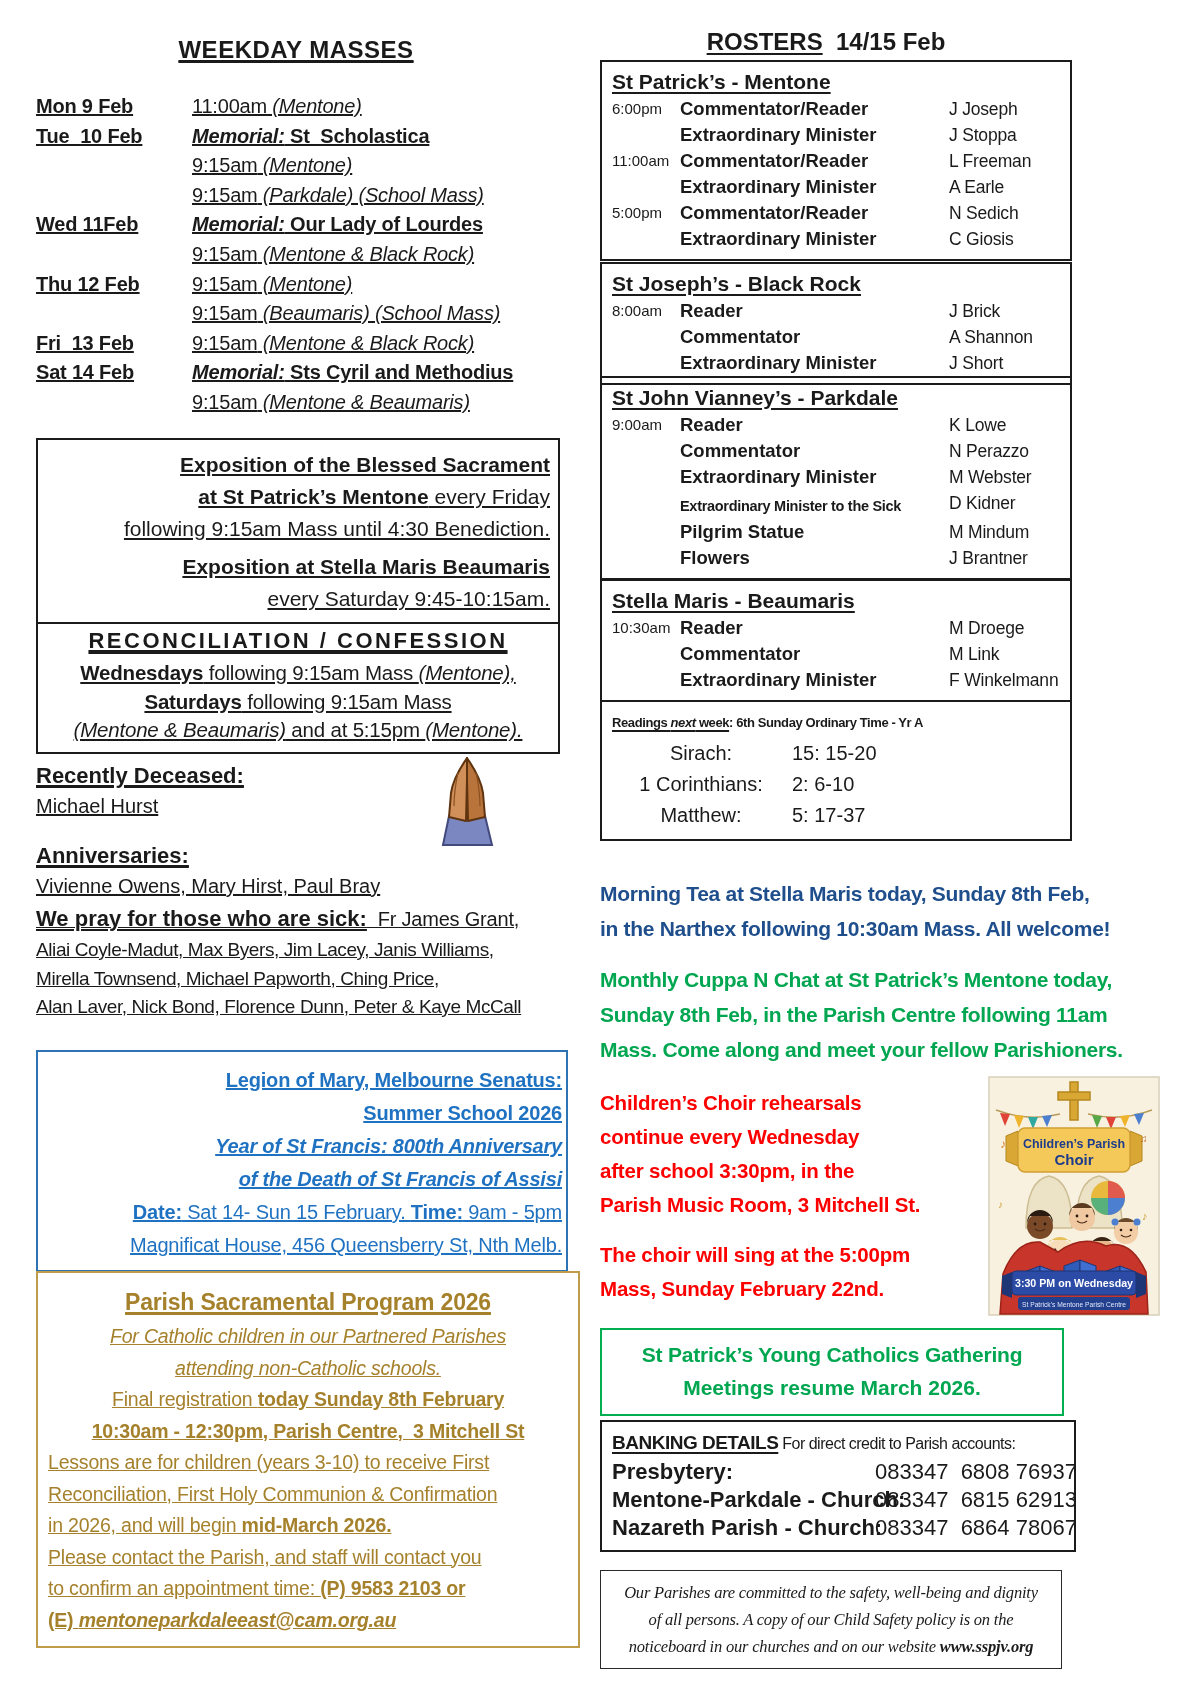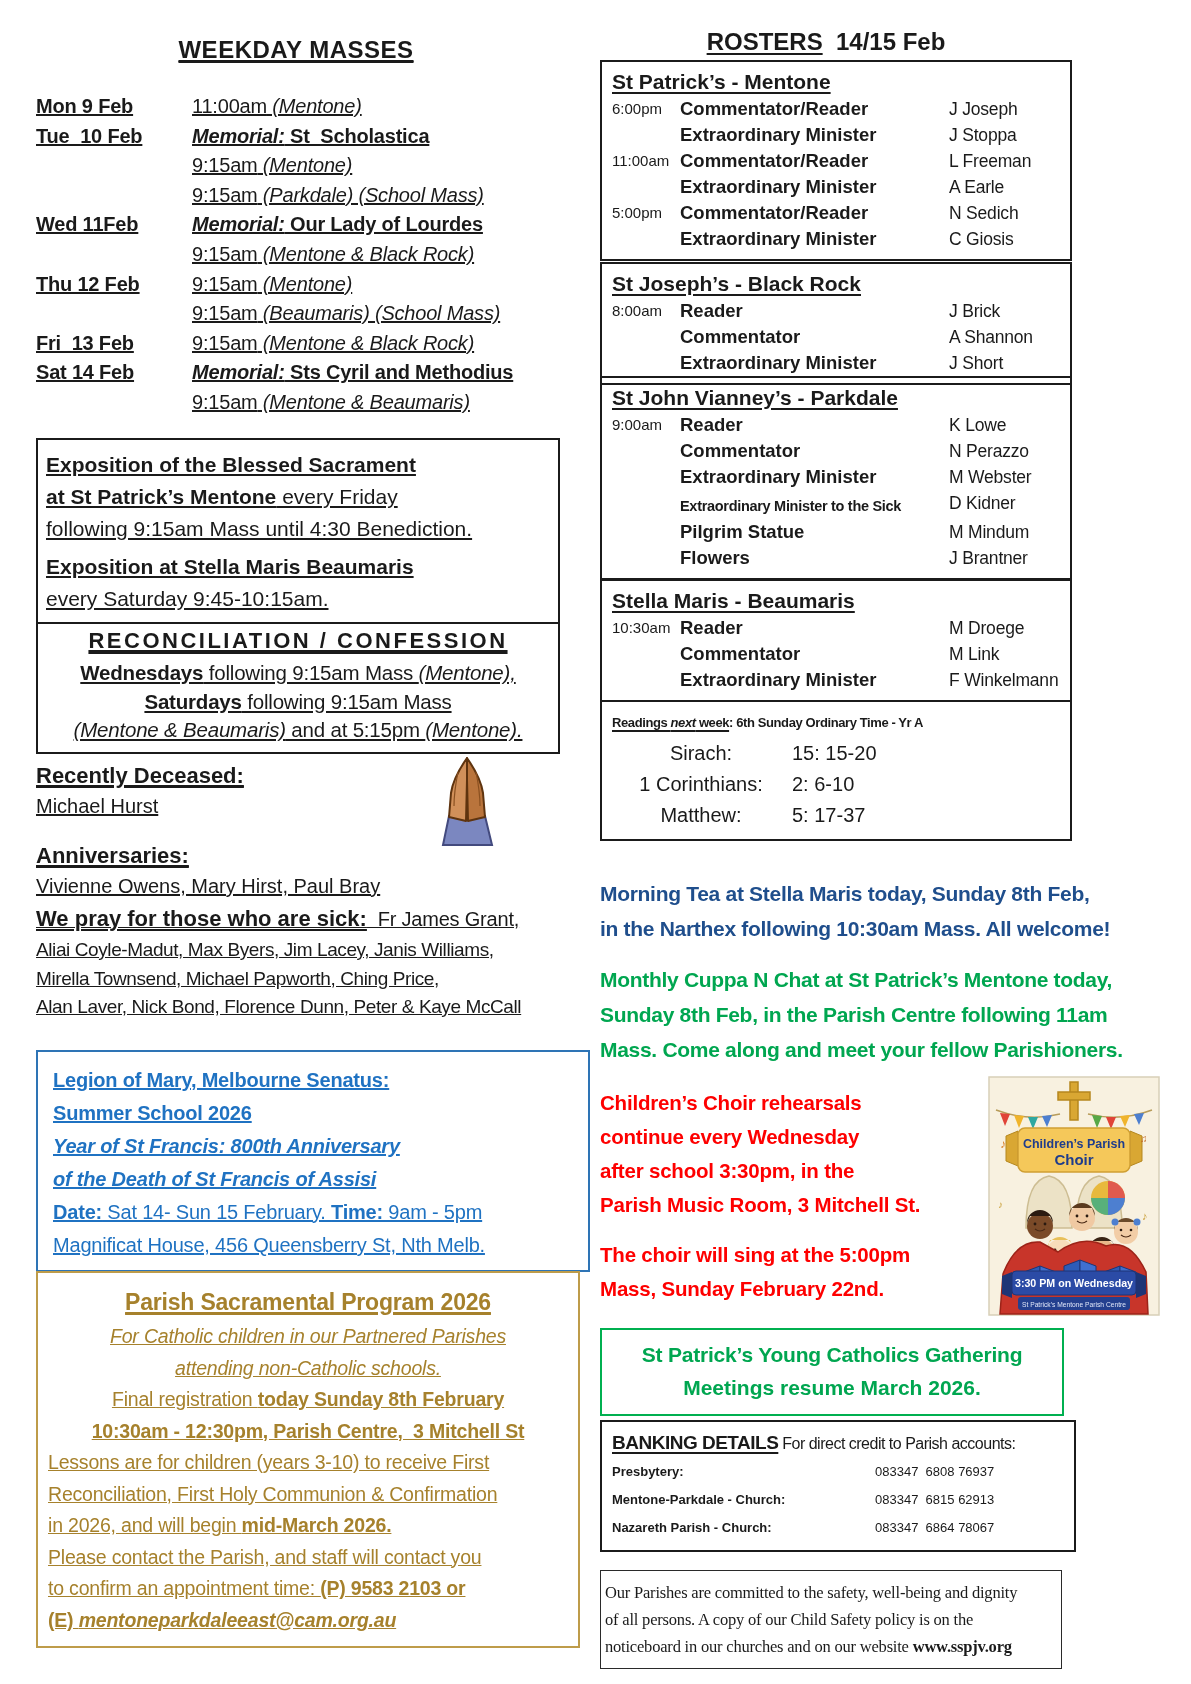--- a/index.html
+++ b/index.html
@@ -18,33 +18,33 @@
 
   
   .masses-title{font-size:24px;font-weight:700;letter-spacing:.5px;}
   .mass-row{display:flex;font-size:20px;letter-spacing:-0.2px;line-height:29.6px;}
   .mass-day{flex:none;width:156px;font-weight:700;}
   .mass-detail{flex:1;}
   .m-label{font-weight:700;font-style:italic;}
   .m-text{font-weight:700;}
   .m-loc{font-style:italic;}
 
-  .expo-sec{padding:9px 8px 7px;text-align:left;font-size:21px;line-height:32px;border-bottom:2px solid #1b1b1b;}
+  .expo-sec{padding:9px 8px 7px;text-align:right;font-size:21px;line-height:32px;border-bottom:2px solid #1b1b1b;}
   .expo-gap{margin-top:6px;}
   .recon-sec{padding:2px 0 7px;text-align:center;font-size:20.5px;letter-spacing:-0.2px;line-height:28.5px;}
   .recon-title{font-size:22px;font-weight:700;letter-spacing:2.5px;line-height:30px;margin-bottom:3px;}
   .recon-title span{text-decoration:underline;text-decoration-thickness:2px;text-underline-offset:4px;}
 
   .sect-heading{font-weight:700;font-size:22px;line-height:31px;}
   .plain-line{font-size:20px;line-height:31px;}
   .sick-line{font-size:19px;letter-spacing:-0.4px;line-height:28.5px;}
   .sick-first{font-size:20px;letter-spacing:-0.2px;}
 
   .legion-box{border:2.5px solid var(--blue_border,#2E74B5);color:var(--accent_blue,#1F72C2);
-    text-align:left;font-size:20px;letter-spacing:-0.2px;line-height:33px;padding:12px 15px 8px;font-weight:700;}
+    text-align:right;font-size:20px;letter-spacing:-0.2px;line-height:33px;padding:12px 4px 8px;font-weight:700;}
   .legion-box .reg{font-weight:400;}
 
   .gold-box{border:2.5px solid var(--gold_border,#BE9C4A);color:var(--gold,#A6812C);
     font-size:19.5px;letter-spacing:-0.2px;line-height:31.5px;padding:12px 10px 10px;}
   .gold-title{font-size:23px;font-weight:700;line-height:34px;margin-bottom:2px;}
 
   .hands-svg{position:absolute;left:434px;top:754px;width:66px;height:96px;}
 
   
   .ros-title{font-size:24px;font-weight:700;}
@@ -69,25 +69,25 @@
   .choir-wrap{position:relative;}
   .choir-svg{position:absolute;left:988px;top:1076px;width:172px;height:240px;}
 
   .green-box{border:2.5px solid var(--green_border,#00B050);padding:8px 4px 10px;color:var(--green,#00A650);}
   .green-title{font-size:21px;font-weight:700;letter-spacing:-0.2px;line-height:34px;}
   .green-sub{font-size:21px;font-weight:700;line-height:32px;}
 
   .bank-box{padding:6px 10px 8px;}
   .bank-head{font-size:16px;letter-spacing:-0.5px;line-height:29px;}
   .bank-head .u{font-weight:700;font-size:19px;}
-  .bank-row{display:flex;line-height:28px;font-size:13px;}
+  .bank-row{display:flex;line-height:28px;font-size:22px;}
   .bank-label{flex:none;width:263px;font-weight:700;}
 
-  .safety-box{border:1.5px solid #2a2a2a;padding:8px 4px;
-    font-family:"Liberation Serif","DejaVu Serif",serif;
+  .safety-box{border:1.5px solid #2a2a2a;padding:8px 4px;text-align:center;
+    font-family:"Liberation Serif","DejaVu Serif",serif;font-style:italic;
     font-size:16.5px;letter-spacing:-0.2px;line-height:27px;}
 
   svg text{font-family:"Liberation Sans","DejaVu Sans",sans-serif;}
 </style>
 </head>
 <body>
 
 <div class="lblk masses-title center" style="top:36px"><span class="u" data-bind="left.masses.title">WEEKDAY MASSES</span></div>
 
 <div class="lblk" style="top:92px">

